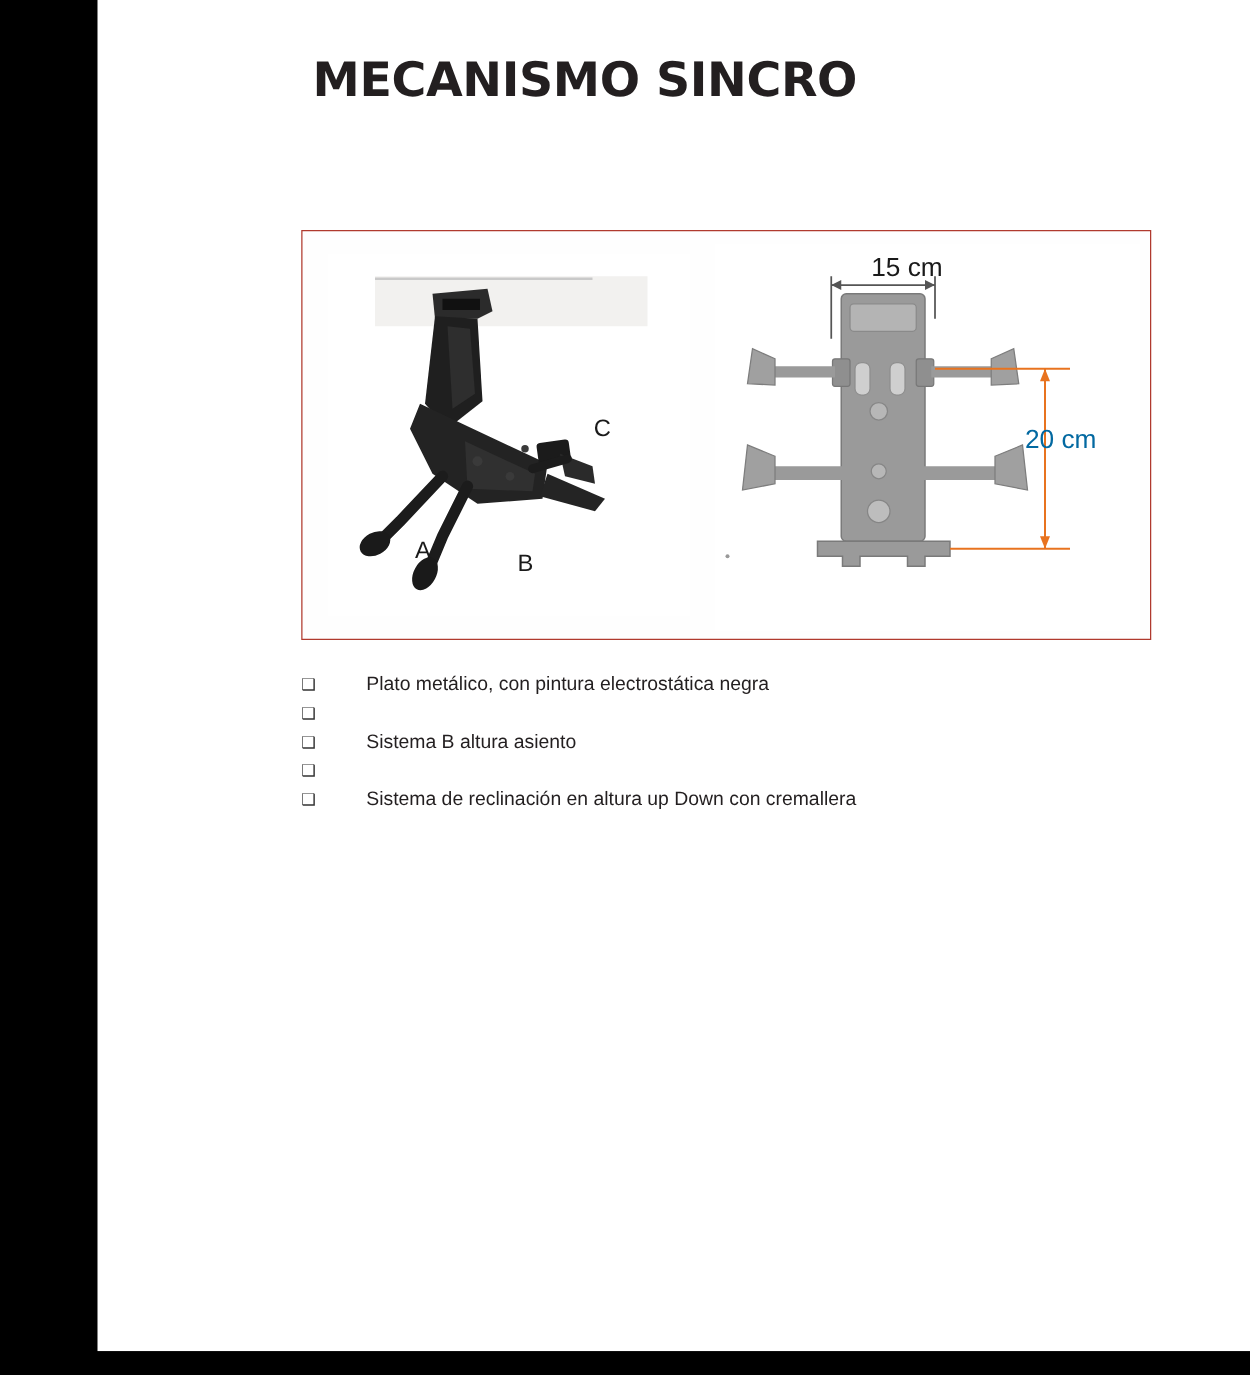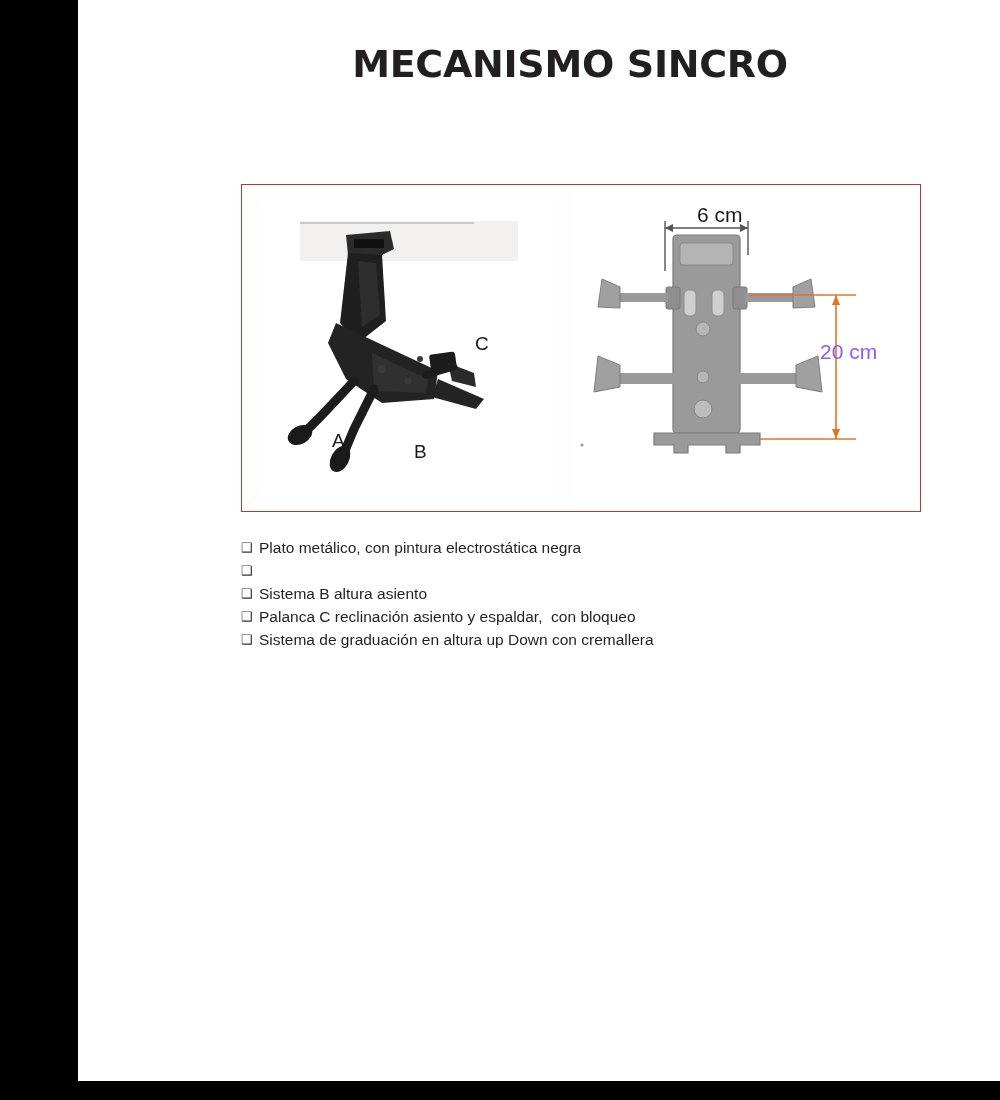--- a/index.html
+++ b/index.html
@@ -39,21 +39,20 @@
     position: absolute;
     left: 172px;
     top: 38px;
     width: 640px;
     font-family: "DejaVu Sans", sans-serif;
     font-weight: bold;
     font-size: 38px;
     line-height: 1.42;
     color: #231f20;
     letter-spacing: -0.3px;
-    text-align: center;
   }
 
   
   .figure-box {
     position: absolute;
     left: 163px;
     top: 184px;
     width: 680px;
     height: 328px;
     border: 1.5px solid #b03a2e;
@@ -118,21 +117,21 @@
     font-family: "Liberation Sans", sans-serif;
     font-size: 21px;
     color: #1a1a1a;
   }
   .dim-h {
     position: absolute;
     left: 578px;
     top: 155px;
     font-family: "Liberation Sans", sans-serif;
     font-size: 21px;
-    color: #8b5cf6;
+    color: #0369a1;
   }
 
   
   .bullets {
     position: absolute;
     left: 163px;
     top: 537px;
     width: 660px;
   }
   .bullet-row {
@@ -148,20 +147,21 @@
     line-height: 21px;
     color: #333;
     text-align: left;
   }
   .bullet-text {
     font-family: "Liberation Sans", sans-serif;
     font-size: 15.5px;
     line-height: 21px;
     color: #231f20;
     white-space: pre;
+    margin-left: 34px;
   }
 </style>
 </head>
 <body>
 
 <div class="page-sheet">
 
   <div class="title">
     <div>MECANISMO SINCRO</div>
   </div>
@@ -251,43 +251,42 @@
             <line x1="188" y1="244" x2="284" y2="244"></line>
             <line x1="264" y1="100" x2="264" y2="244"></line>
           </g>
           <path d="M264 100 L260 110 L268 110 Z" fill="#e8731f"></path>
           <path d="M264 244 L260 234 L268 234 Z" fill="#e8731f"></path>
 
           <circle cx="10" cy="250" r="1.6" fill="#999"></circle>
         </svg>
       </div>
 
-      <span class="dim-w">6 cm</span>
+      <span class="dim-w">15 cm</span>
       <span class="dim-h">20 cm</span>
 
     </div>
   </div>
 
   <div class="bullets">
     <div class="bullet-row">
       <span class="bullet-icon">❑</span>
       <span class="bullet-text">Plato metálico, con pintura electrostática negra</span>
     </div>
     <div class="bullet-row">
       <span class="bullet-icon">❑</span>
     </div>
     <div class="bullet-row">
       <span class="bullet-icon">❑</span>
       <span class="bullet-text">Sistema B altura asiento</span>
     </div>
     <div class="bullet-row">
       <span class="bullet-icon">❑</span>
-      <span class="bullet-text">Palanca C reclinación asiento y espaldar,  con bloqueo</span>
-    </div>
-    <div class="bullet-row">
-      <span class="bullet-icon">❑</span>
-      <span class="bullet-text">Sistema de graduación en altura up Down con cremallera</span>
+    </div>
+    <div class="bullet-row">
+      <span class="bullet-icon">❑</span>
+      <span class="bullet-text">Sistema de reclinación en altura up Down con cremallera</span>
     </div>
   </div>
 
 </div>
 
 <div class="bottom-strip"></div>
 
 </body></html>

